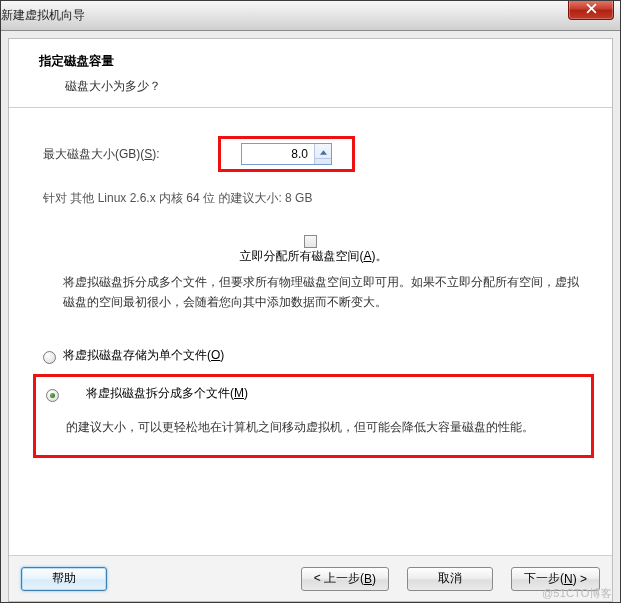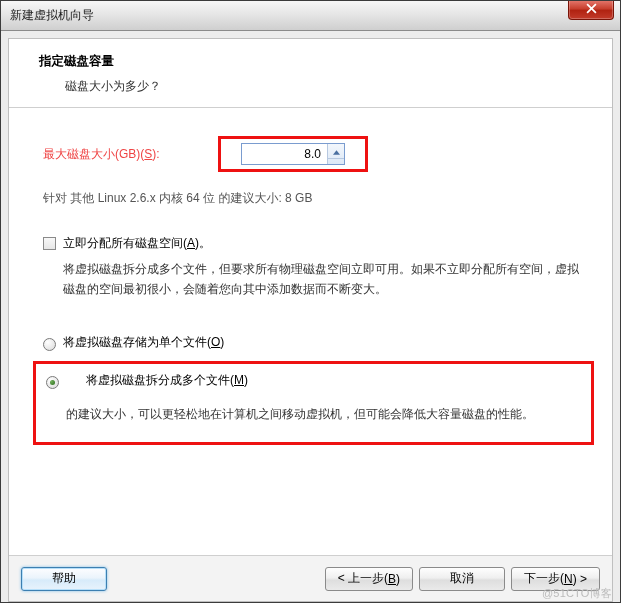--- a/index.html
+++ b/index.html
@@ -17,21 +17,21 @@
   
   .titlebar {
     height: 30px;
     background: linear-gradient(to bottom, #f7f7f7 0%, #e4e4e4 50%, #cfcfcf 100%);
     border-bottom: 1px solid #8a8a8a;
     position: relative;
     display:flex;
     align-items:center;
   }
   .titlebar .title {
-    padding-left: 9px;
+    padding-left: 0;
     color:#222;
   }
   .close-btn {
     position:absolute;
     right:6px; top:-1px;
     width:46px; height:20px;
     background: linear-gradient(to bottom,#e67a6f 0%, #c8402f 45%, #b12312 55%, #c23a2a 100%);
     border:1px solid #7a1408;
     border-top:none;
     border-radius:0 0 4px 4px;
@@ -64,28 +64,28 @@
   .body {
     flex:1;
     padding: 28px 28px 10px 34px;
     background:#fff;
     position:relative;
   }
   .row1 {
     display:flex; align-items:center;
     margin-bottom:18px;
   }
-  .row1 .lbl { width:175px; color:#ef4444;}
+  .row1 .lbl { width:175px; color:#404040;}
   .spinner-box{
     border:3px solid #e11;
     padding:4px 20px 4px 20px;
     display:inline-flex; align-items:center;
   }
   .spinner{
-    width:104px; height:22px;
+    width:91px; height:22px;
     border:1px solid #7a9ccf;
     background:#fff;
     display:flex;
     overflow:hidden;
   }
   .spinner .val{
     flex:1;
     text-align:right;
     padding:3px 6px 0 0;
     font-size:12px;
@@ -96,21 +96,21 @@
     display:flex; flex-direction:column;
     background:linear-gradient(#f3f7fc,#dce8f6);
   }
   .spinner .btns div{
     flex:1;
     display:flex;align-items:center;justify-content:center;
   }
   .spinner .btns div:first-child{ border-bottom:1px solid #b7c8e0;}
   .spinner svg{ width:7px; height:5px; }
   .recommend{ color:#555; margin-bottom:28px; }
-  .chk-row{ display:flex; align-items:center; margin-bottom:8px; }
+  .chk-row{ display:flex; align-items:center; margin-bottom:8px;flex-direction:column; }
   .chk{
     width:13px;height:13px;
     border:1px solid #8a8a8a;
     background:linear-gradient(#f8f8f8,#e6e6e6);
     margin-right:7px;
     flex-shrink:0;
   }
   .desc{
     color:#333;
     line-height:1.65;
@@ -161,21 +161,21 @@
   .btn{
     height:24px;
     min-width:86px;
     padding:0 12px;
     border:1px solid #8a8a8a;
     background:linear-gradient(to bottom,#fefefe 0%,#efefef 45%,#dedede 55%,#eaeaea 100%);
     border-radius:3px;
     font-size:12px;
     display:inline-flex;align-items:center;justify-content:center;
     color:#000;
-    margin-left:6px;
+    margin-left:18px;
   }
   .btn.help{
     margin-left:0;
     border-color:#3c7fb1;
     box-shadow:0 0 0 1px #b6dff9 inset, 0 0 3px #7ebee9;
     background:linear-gradient(to bottom,#fdfdff 0%,#ebf4fc 45%,#d7ebfa 55%,#e8f3fc 100%);
   }
   .spacer{flex:1;}
   .watermark{
     position:absolute;

